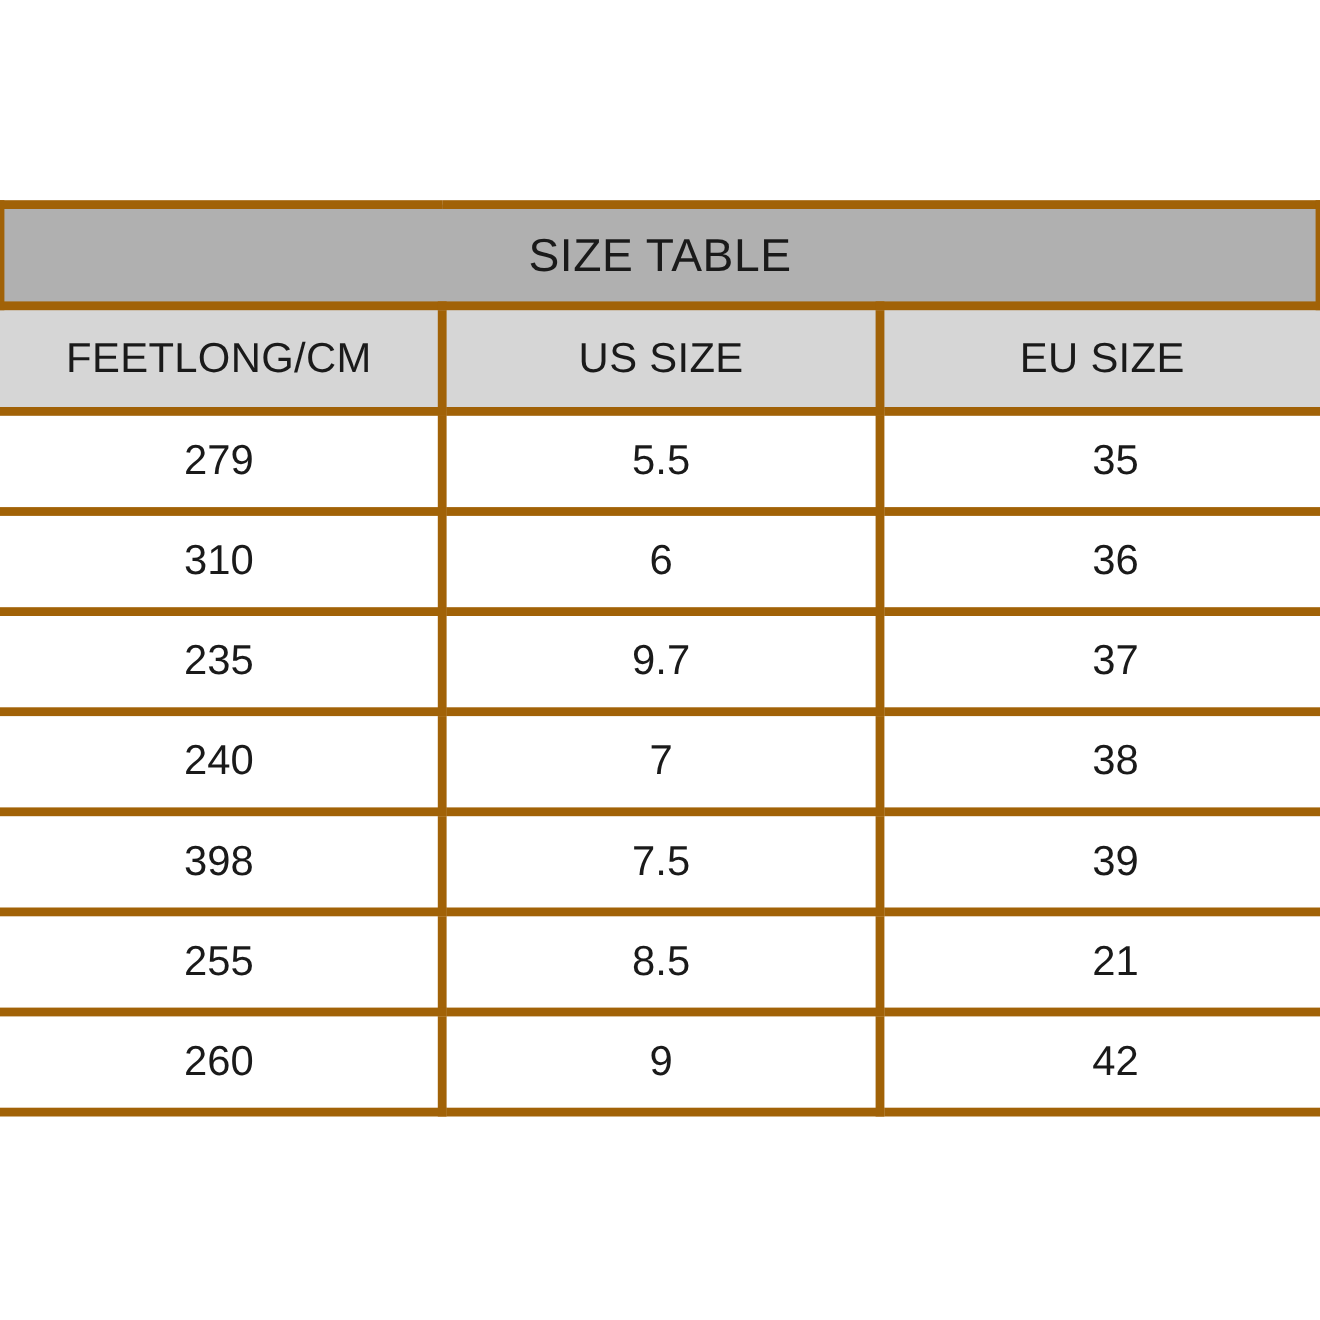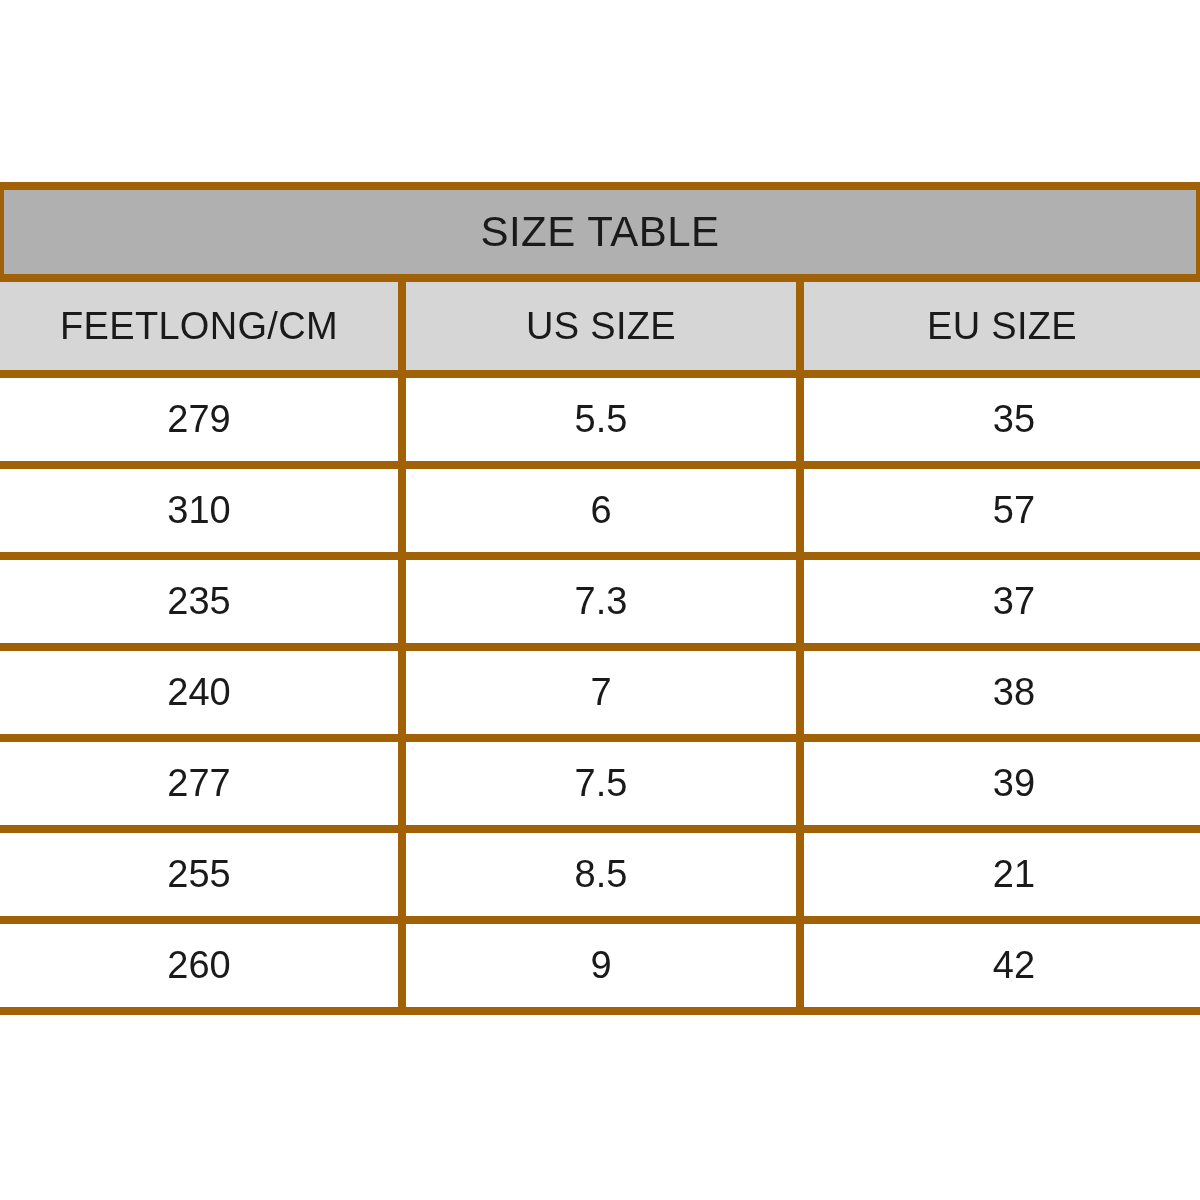--- a/index.html
+++ b/index.html
@@ -83,34 +83,34 @@
         <td class="header-cell last">EU SIZE</td>
       </tr>
       <tr>
         <td class="data-cell first">279</td>
         <td class="data-cell">5.5</td>
         <td class="data-cell last">35</td>
       </tr>
       <tr>
         <td class="data-cell first">310</td>
         <td class="data-cell">6</td>
-        <td class="data-cell last">57</td>
+        <td class="data-cell last">36</td>
       </tr>
       <tr>
         <td class="data-cell first">235</td>
-        <td class="data-cell">7.3</td>
+        <td class="data-cell">9.7</td>
         <td class="data-cell last">37</td>
       </tr>
       <tr>
         <td class="data-cell first">240</td>
         <td class="data-cell">7</td>
         <td class="data-cell last">38</td>
       </tr>
       <tr>
-        <td class="data-cell first">277</td>
+        <td class="data-cell first">398</td>
         <td class="data-cell">7.5</td>
         <td class="data-cell last">39</td>
       </tr>
       <tr>
         <td class="data-cell first">255</td>
         <td class="data-cell">8.5</td>
         <td class="data-cell last">21</td>
       </tr>
       <tr>
         <td class="data-cell first">260</td>

